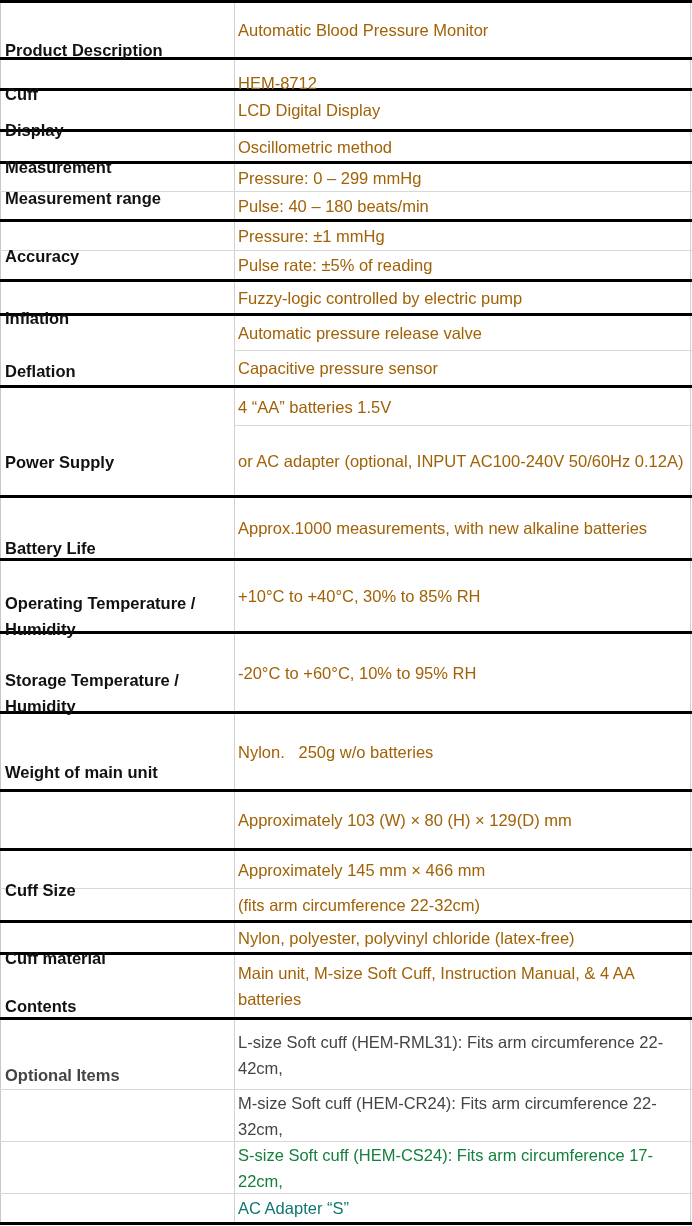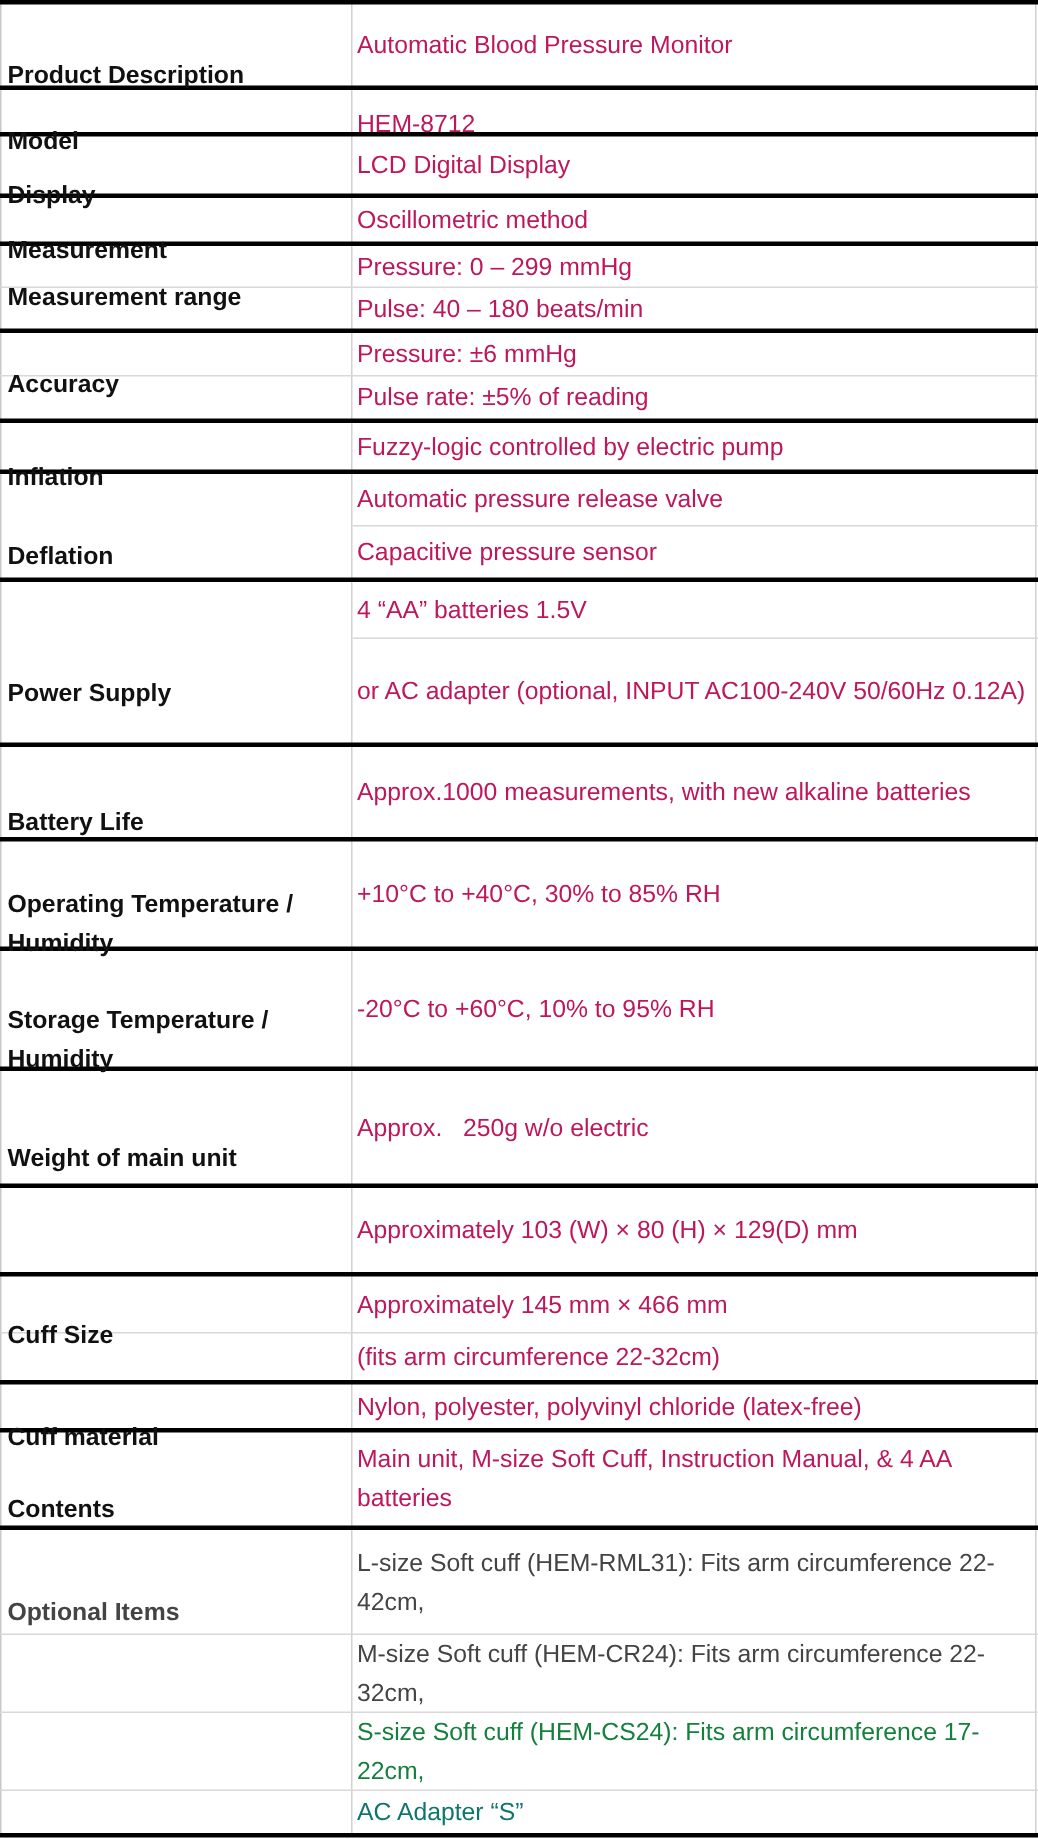--- a/index.html
+++ b/index.html
@@ -9,21 +9,21 @@
   .vline-left { position: absolute; left: 0; top: 0; width: 1px; height: 1224px; background: #c8c8c8; }
   .vline-mid { position: absolute; left: 234px; top: 0; width: 1px; height: 1224px; background: #d0d0d0; }
   .vline-right { position: absolute; left: 690px; top: 0; width: 1px; height: 1224px; background: #d0d0d0; }
   .hline { position: absolute; left: 0; width: 692px; }
   .thick { height: 3px; background: #000; }
   .thin { height: 1px; background: #d8d8d8; left: 0; }
   .cell { position: absolute; display: flex; align-items: center; box-sizing: border-box;
           font-size: 16.5px; line-height: 26px; }
   .label { left: 5px; width: 226px; font-weight: bold; color: #111; margin-top: 20px; }
   .label.grey { color: #444; }
-  .value { left: 238px; width: 452px; color: #be185d; }
+  .value { left: 238px; width: 452px; color: #a16207; }
 </style>
 </head>
 <body>
 
 <div id="spec">
   <div class="vline-left"></div>
   <div class="vline-mid"></div>
   <div class="vline-right"></div>
 
   <div class="hline thick" style="top:0px"></div>
@@ -50,35 +50,35 @@
   <div class="hline thick" style="top:952px"></div>
   <div class="hline thick" style="top:1017px"></div>
   <div class="hline thin" style="top:1089px"></div>
   <div class="hline thin" style="top:1141px"></div>
   <div class="hline thin" style="top:1193px"></div>
   <div class="hline thick" style="top:1222px"></div>
 
   <div class="cell label" style="top:3px;height:54px">Product Description</div>
   <div class="cell value" style="top:3px;height:54px">Automatic Blood Pressure Monitor</div>
 
-  <div class="cell label" style="top:60px;height:28px">Model</div>
+  <div class="cell label" style="top:60px;height:28px">Cuff</div>
   <div class="cell value" style="top:60px;height:46px">HEM-8712</div>
 
   <div class="cell label" style="top:91px;height:38px">Display</div>
   <div class="cell value" style="top:91px;height:38px">LCD Digital Display</div>
 
   <div class="cell label" style="top:132px;height:29px">Measurement</div>
   <div class="cell value" style="top:132px;height:29px">Oscillometric method</div>
 
   <div class="cell label" style="top:164px;height:27px">Measurement range</div>
   <div class="cell value" style="top:164px;height:27px">Pressure: 0 – 299 mmHg</div>
   <div class="cell value" style="top:192px;height:27px">Pulse: 40 – 180 beats/min</div>
 
   <div class="cell label" style="top:222px;height:28px">Accuracy</div>
-  <div class="cell value" style="top:222px;height:28px">Pressure: ±6 mmHg</div>
+  <div class="cell value" style="top:222px;height:28px">Pressure: ±1 mmHg</div>
   <div class="cell value" style="top:251px;height:28px">Pulse rate: ±5% of reading</div>
 
   <div class="cell label" style="top:282px;height:31px">Inflation</div>
   <div class="cell label" style="top:316px;height:69px">Deflation</div>
 
   <div class="cell value" style="top:282px;height:31px">Fuzzy-logic controlled by electric pump</div>
   <div class="cell value" style="top:316px;height:34px">Automatic pressure release valve</div>
   <div class="cell value" style="top:351px;height:34px">Capacitive pressure sensor</div>
 
   <div class="cell label" style="top:388px;height:107px">Power Supply</div>
@@ -88,21 +88,21 @@
   <div class="cell label" style="top:498px;height:60px">Battery Life</div>
   <div class="cell value" style="top:498px;height:60px">Approx.1000 measurements, with new alkaline batteries</div>
 
   <div class="cell label" style="top:561px;height:70px">Operating Temperature / Humidity</div>
   <div class="cell value" style="top:561px;height:70px">+10°C to +40°C, 30% to 85% RH</div>
 
   <div class="cell label" style="top:634px;height:77px">Storage Temperature / Humidity</div>
   <div class="cell value" style="top:634px;height:77px">-20°C to +60°C, 10% to 95% RH</div>
 
   <div class="cell label" style="top:714px;height:75px">Weight of main unit</div>
-  <div class="cell value" style="top:714px;height:75px;white-space:pre">Approx.   250g w/o electric</div>
+  <div class="cell value" style="top:714px;height:75px;white-space:pre">Nylon.   250g w/o batteries</div>
 
   <div class="cell value" style="top:792px;height:56px">Approximately 103 (W) × 80 (H) × 129(D) mm</div>
 
   <div class="cell label" style="top:851px;height:37px">Cuff Size</div>
   <div class="cell value" style="top:851px;height:37px">Approximately 145 mm × 466 mm</div>
   <div class="cell value" style="top:889px;height:31px">(fits arm circumference 22-32cm)</div>
 
   <div class="cell label" style="top:923px;height:29px">Cuff material</div>
   <div class="cell value" style="top:923px;height:29px">Nylon, polyester, polyvinyl chloride (latex-free)</div>
 

